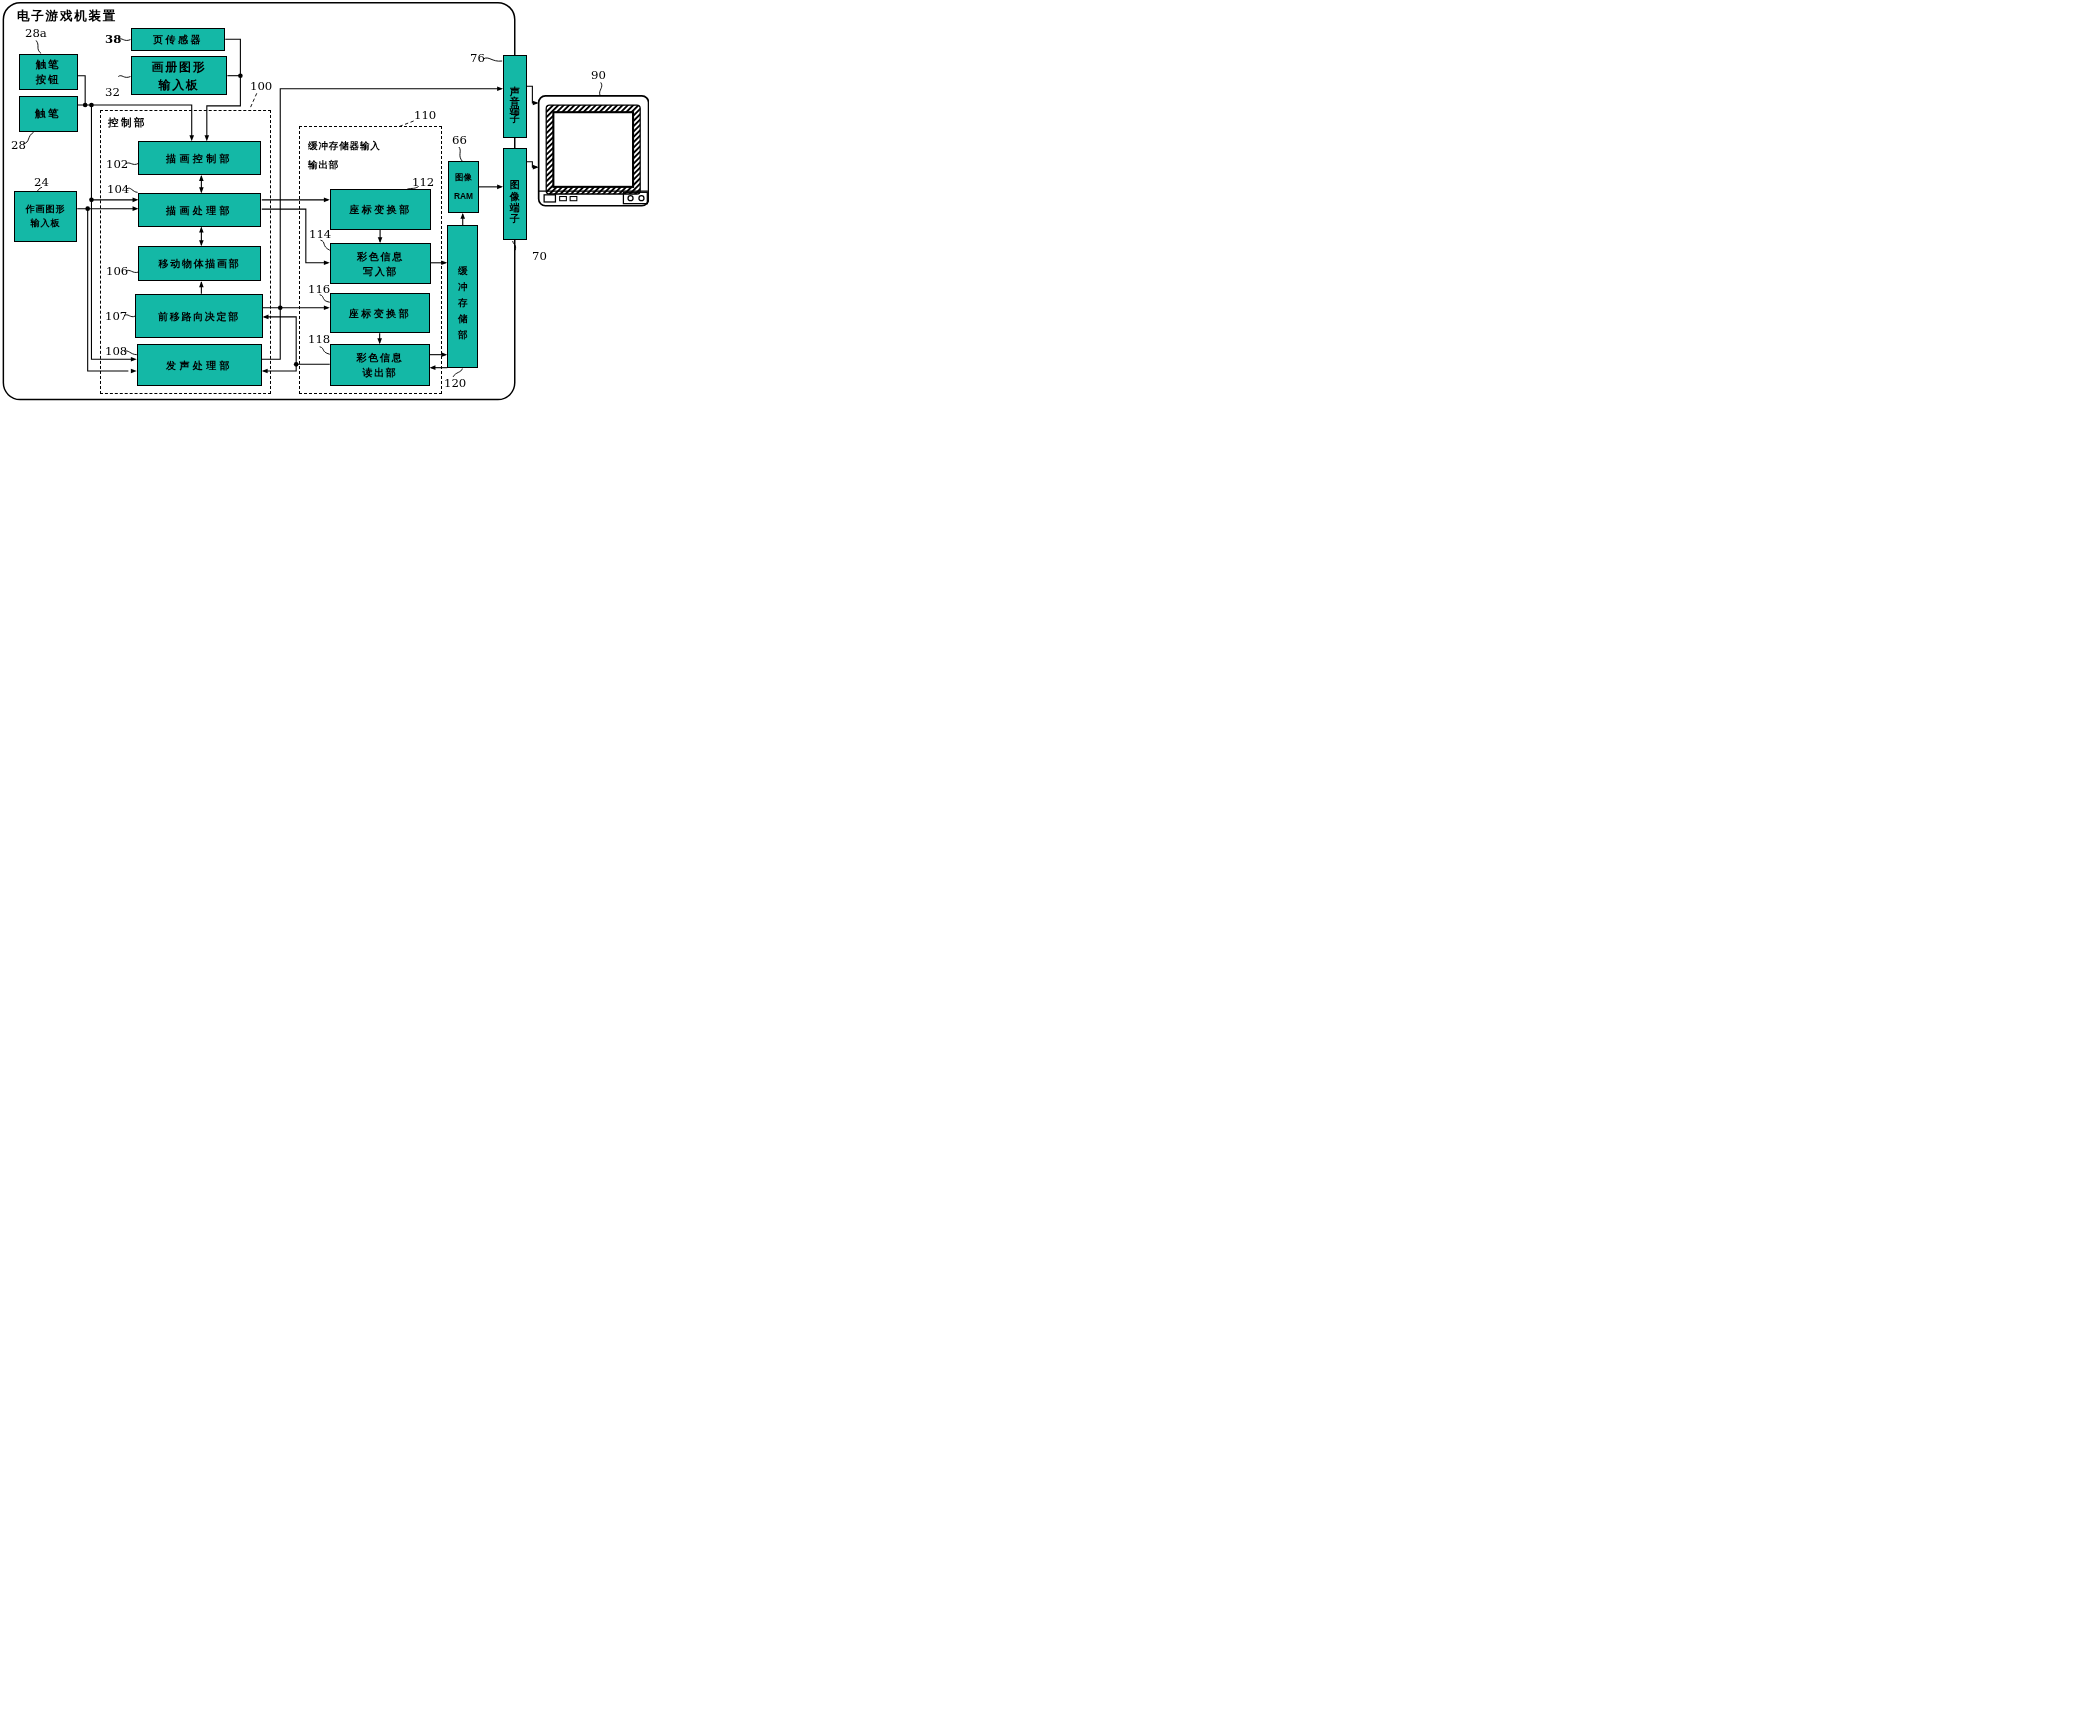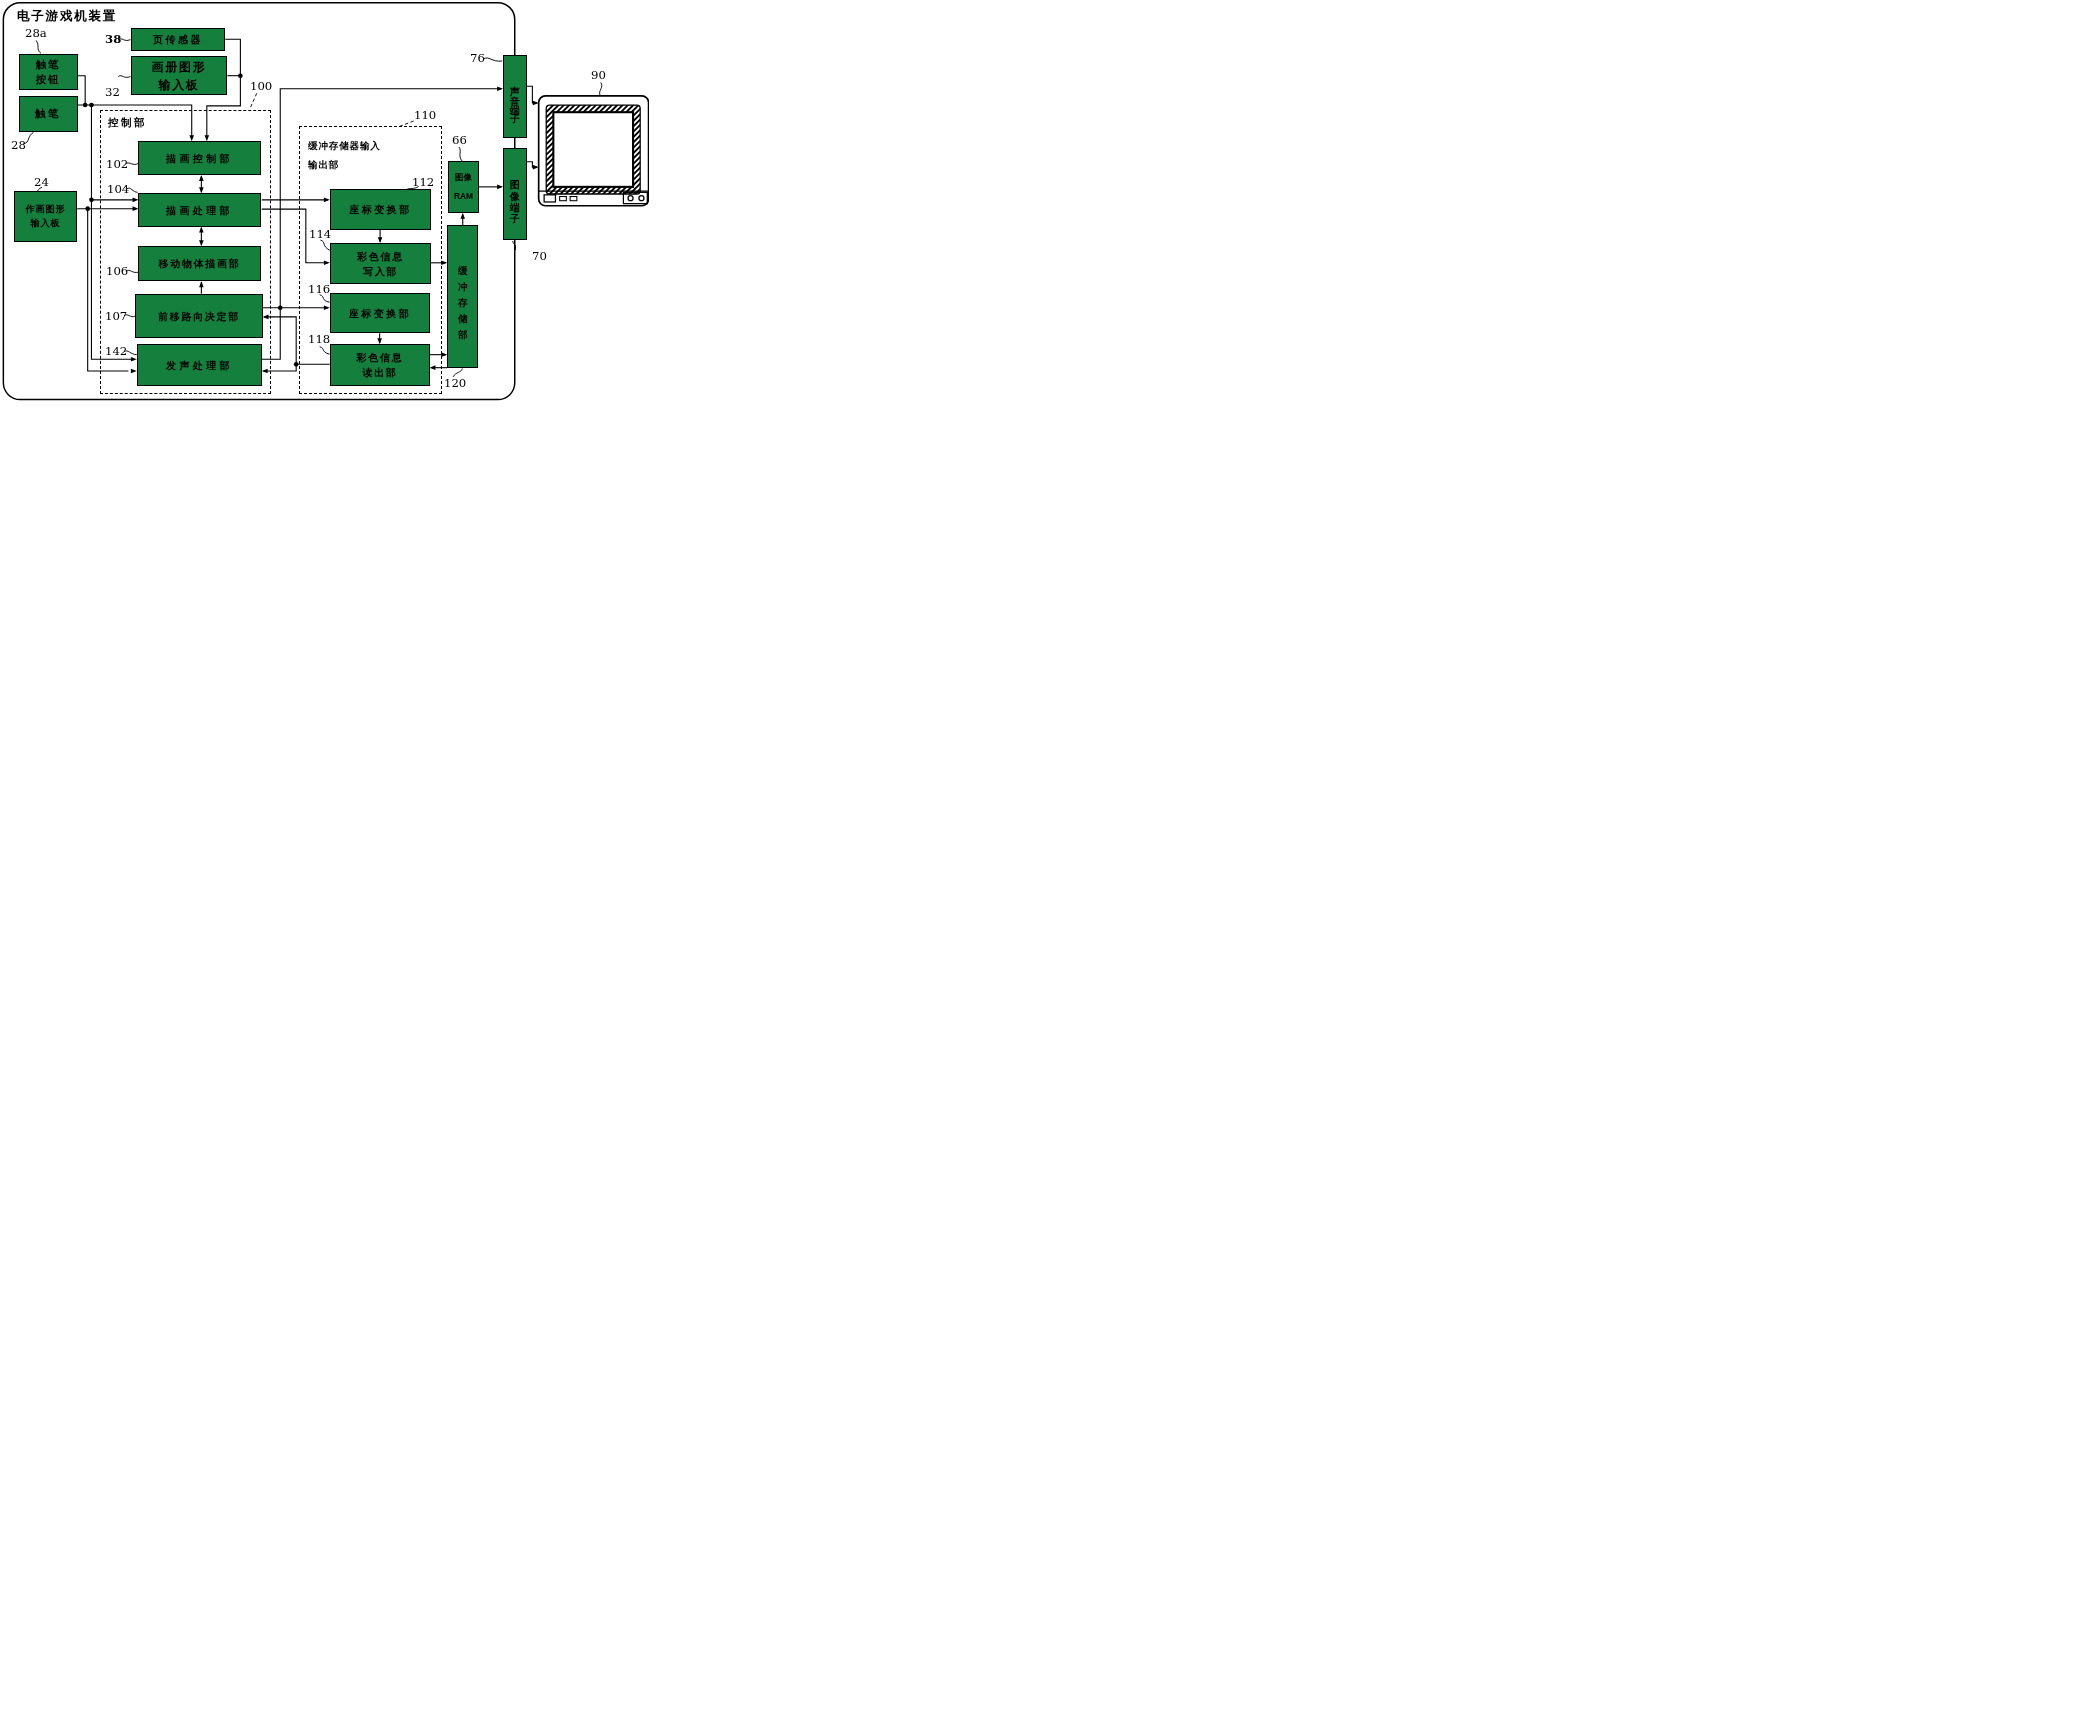--- a/index.html
+++ b/index.html
@@ -1,19 +1,19 @@
 <!DOCTYPE html>
 <html style="font-size:6.7px"><head>
 <meta charset="utf-8">
 <style>
   html,body{margin:0;padding:0;background:#fff;}
   body{font-family:"Liberation Sans","DejaVu Sans",sans-serif;color:#000;}
   #figure{position:relative;width:649px;height:401px;background:#fff;overflow:hidden;}
   #wires{position:absolute;left:0;top:0;width:649px;height:401px;z-index:1;}
-  .box{position:absolute;box-sizing:border-box;border:1.7px solid #000;background:#15803d;
+  .box{position:absolute;box-sizing:border-box;border:1.7px solid #000;background:#14b8a6;
        display:flex;align-items:center;justify-content:center;text-align:center;
        font-weight:bold;white-space:pre-line;z-index:2;line-height:1.5;}
   .dashed{border:1.3px dashed #000;background:transparent;z-index:1;}
   .vtext{writing-mode:vertical-rl;text-orientation:upright;}
   .ref{position:absolute;font-family:"DejaVu Serif","Liberation Serif",serif;
        font-size:11.7px;z-index:3;white-space:nowrap;}
   .floatlabel{position:absolute;font-weight:bold;z-index:3;white-space:pre-line;}
 </style>
 </head>
 <body>
@@ -178,21 +178,21 @@
   <span class="ref" style="left:25px;top:26px;">28a</span>
   <span class="ref" style="left:11px;top:138px;">28</span>
   <span class="ref" style="left:105px;top:32px;font-weight:bold;">38</span>
   <span class="ref" style="left:105px;top:61px;margin-top:24px;">32</span>
   <span class="ref" style="left:34px;top:175px;">24</span>
   <span class="ref" style="left:250px;top:79px;">100</span>
   <span class="ref" style="left:106px;top:157px;">102</span>
   <span class="ref" style="left:107px;top:182px;">104</span>
   <span class="ref" style="left:106px;top:264px;">106</span>
   <span class="ref" style="left:105px;top:309px;">107</span>
-  <span class="ref" style="left:105px;top:344px;">142</span>
+  <span class="ref" style="left:105px;top:344px;">108</span>
   <span class="ref" style="left:414px;top:108px;">110</span>
   <span class="ref" style="left:412px;top:175px;">112</span>
   <span class="ref" style="left:309px;top:227px;">114</span>
   <span class="ref" style="left:308px;top:282px;text-align:right;">116</span>
   <span class="ref" style="left:308px;top:332px;">118</span>
   <span class="ref" style="left:452px;top:133px;">66</span>
   <span class="ref" style="left:470px;top:51px;">76</span>
   <span class="ref" style="left:532px;top:249px;">70</span>
   <span class="ref" style="left:591px;top:68px;">90</span>
   <span class="ref" style="left:444px;top:376px;">120</span>

